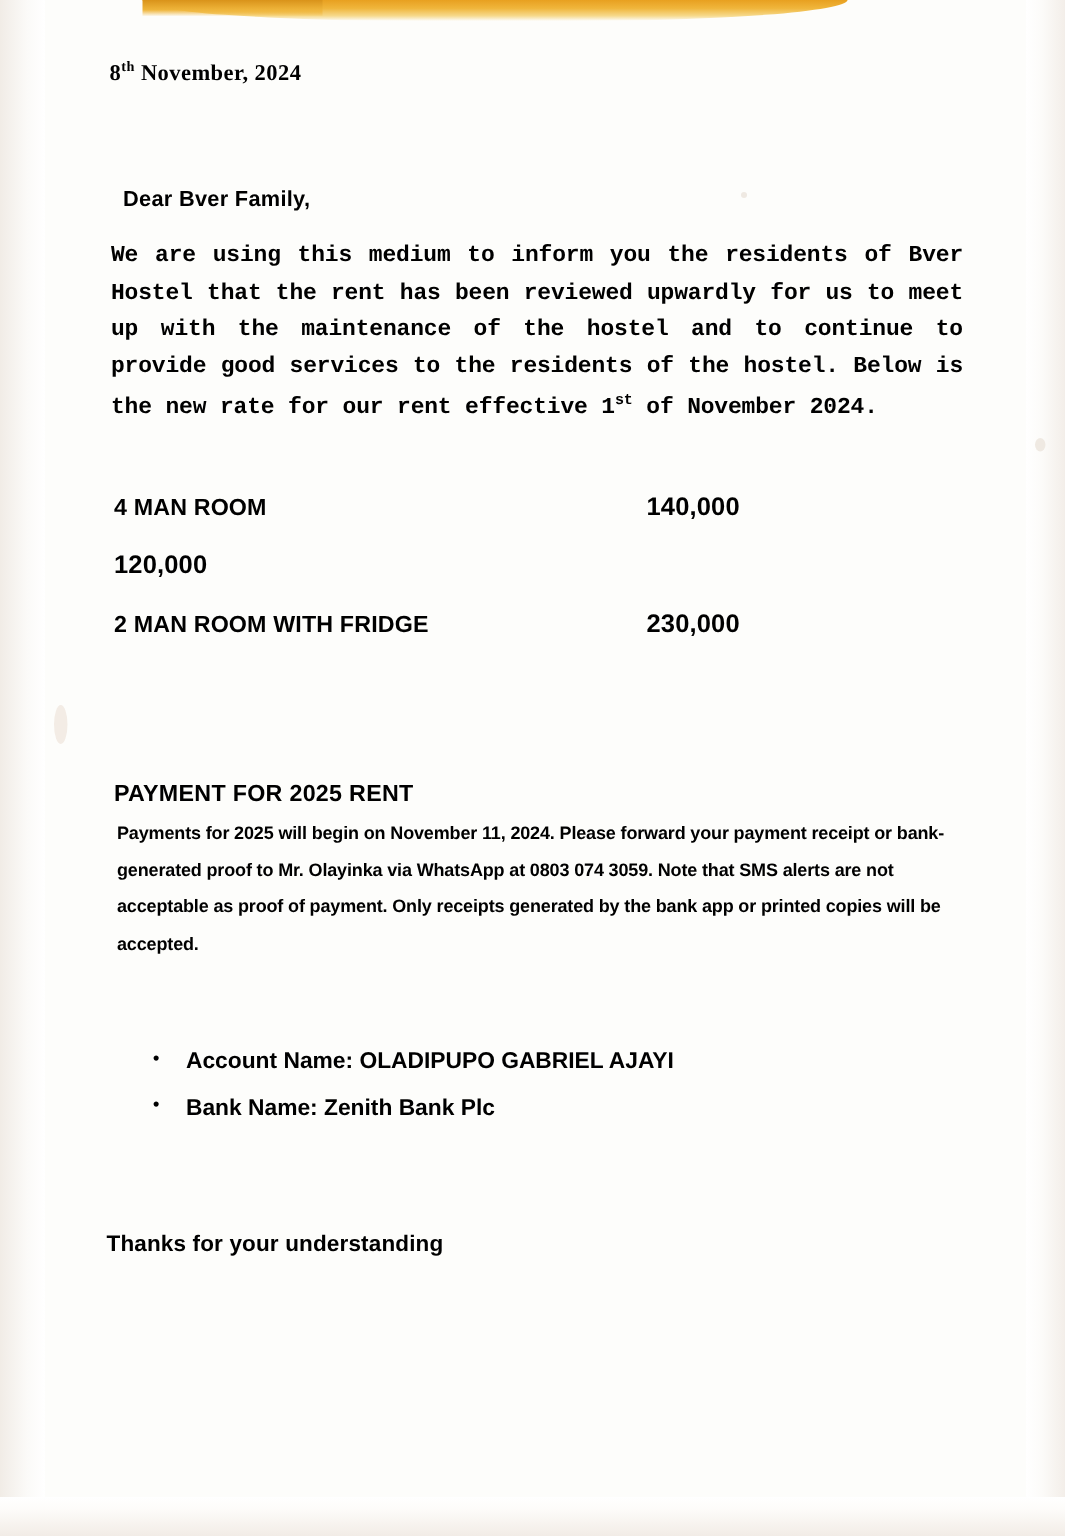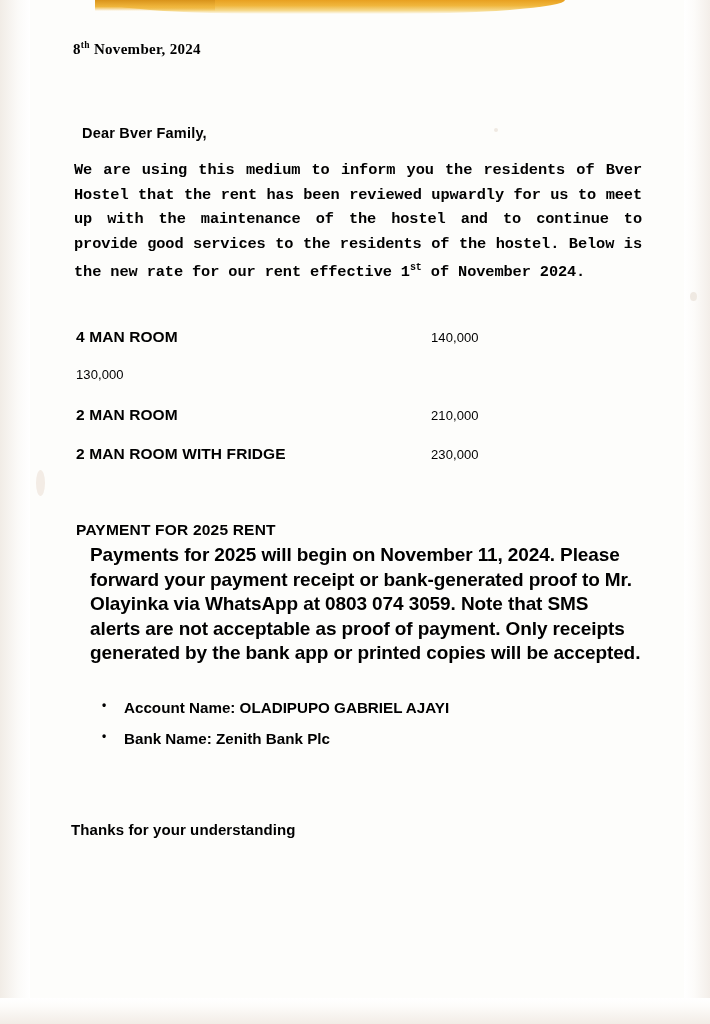--- a/index.html
+++ b/index.html
@@ -114,39 +114,39 @@
     align-items: baseline;
     height: 39px;
   }
   .rate-name {
     width: 355px;
     font-size: 15.5px;
     font-weight: 700;
     letter-spacing: 0.1px;
   }
   .rate-amount {
-    font-size: 13px;
-    font-weight: 400;
+    font-size: 17px;
+    font-weight: 700;
     letter-spacing: 0.1px;
   }
 
   .pay-heading {
     position: absolute;
     left: 76px;
     top: 521px;
     font-size: 15.5px;
     font-weight: 700;
     letter-spacing: 0.2px;
   }
   .pay-body {
     position: absolute;
-    left: 90px;
+    left: 78px;
     top: 543px;
     width: 552px;
-    font-size: 19px;
+    font-size: 12px;
     font-weight: 700;
     line-height: 24.5px;
     letter-spacing: -0.1px;
   }
 
   .bullets {
     position: absolute;
     left: 96px;
     top: 692px;
     width: 520px;
@@ -221,25 +221,21 @@
     <div class="intro">
       <span>We are using this medium to inform you the residents of Bver Hostel that the rent has been reviewed upwardly for us to meet up with the maintenance of the hostel and to continue to provide good services to the residents of the hostel. Below is the new rate for our rent effective 1</span><sup>st</sup><span> of November 2024.</span>
     </div>
 
     <div class="rates">
       <div class="rate-row">
         <div class="rate-name">4 MAN ROOM</div>
         <div class="rate-amount">140,000</div>
       </div>
       <div class="rate-row">
-        <div class="rate-amount">130,000</div>
-      </div>
-      <div class="rate-row">
-        <div class="rate-name">2 MAN ROOM</div>
-        <div class="rate-amount">210,000</div>
+        <div class="rate-amount">120,000</div>
       </div>
       <div class="rate-row">
         <div class="rate-name">2 MAN ROOM WITH FRIDGE</div>
         <div class="rate-amount">230,000</div>
       </div>
     </div>
 
     <div class="pay-heading">PAYMENT FOR 2025 RENT</div>
     <div class="pay-body">Payments for 2025 will begin on November 11, 2024. Please forward your payment receipt or bank-generated proof to Mr. Olayinka via WhatsApp at 0803 074 3059. Note that SMS alerts are not acceptable as proof of payment. Only receipts generated by the bank app or printed copies will be accepted.</div>
 

